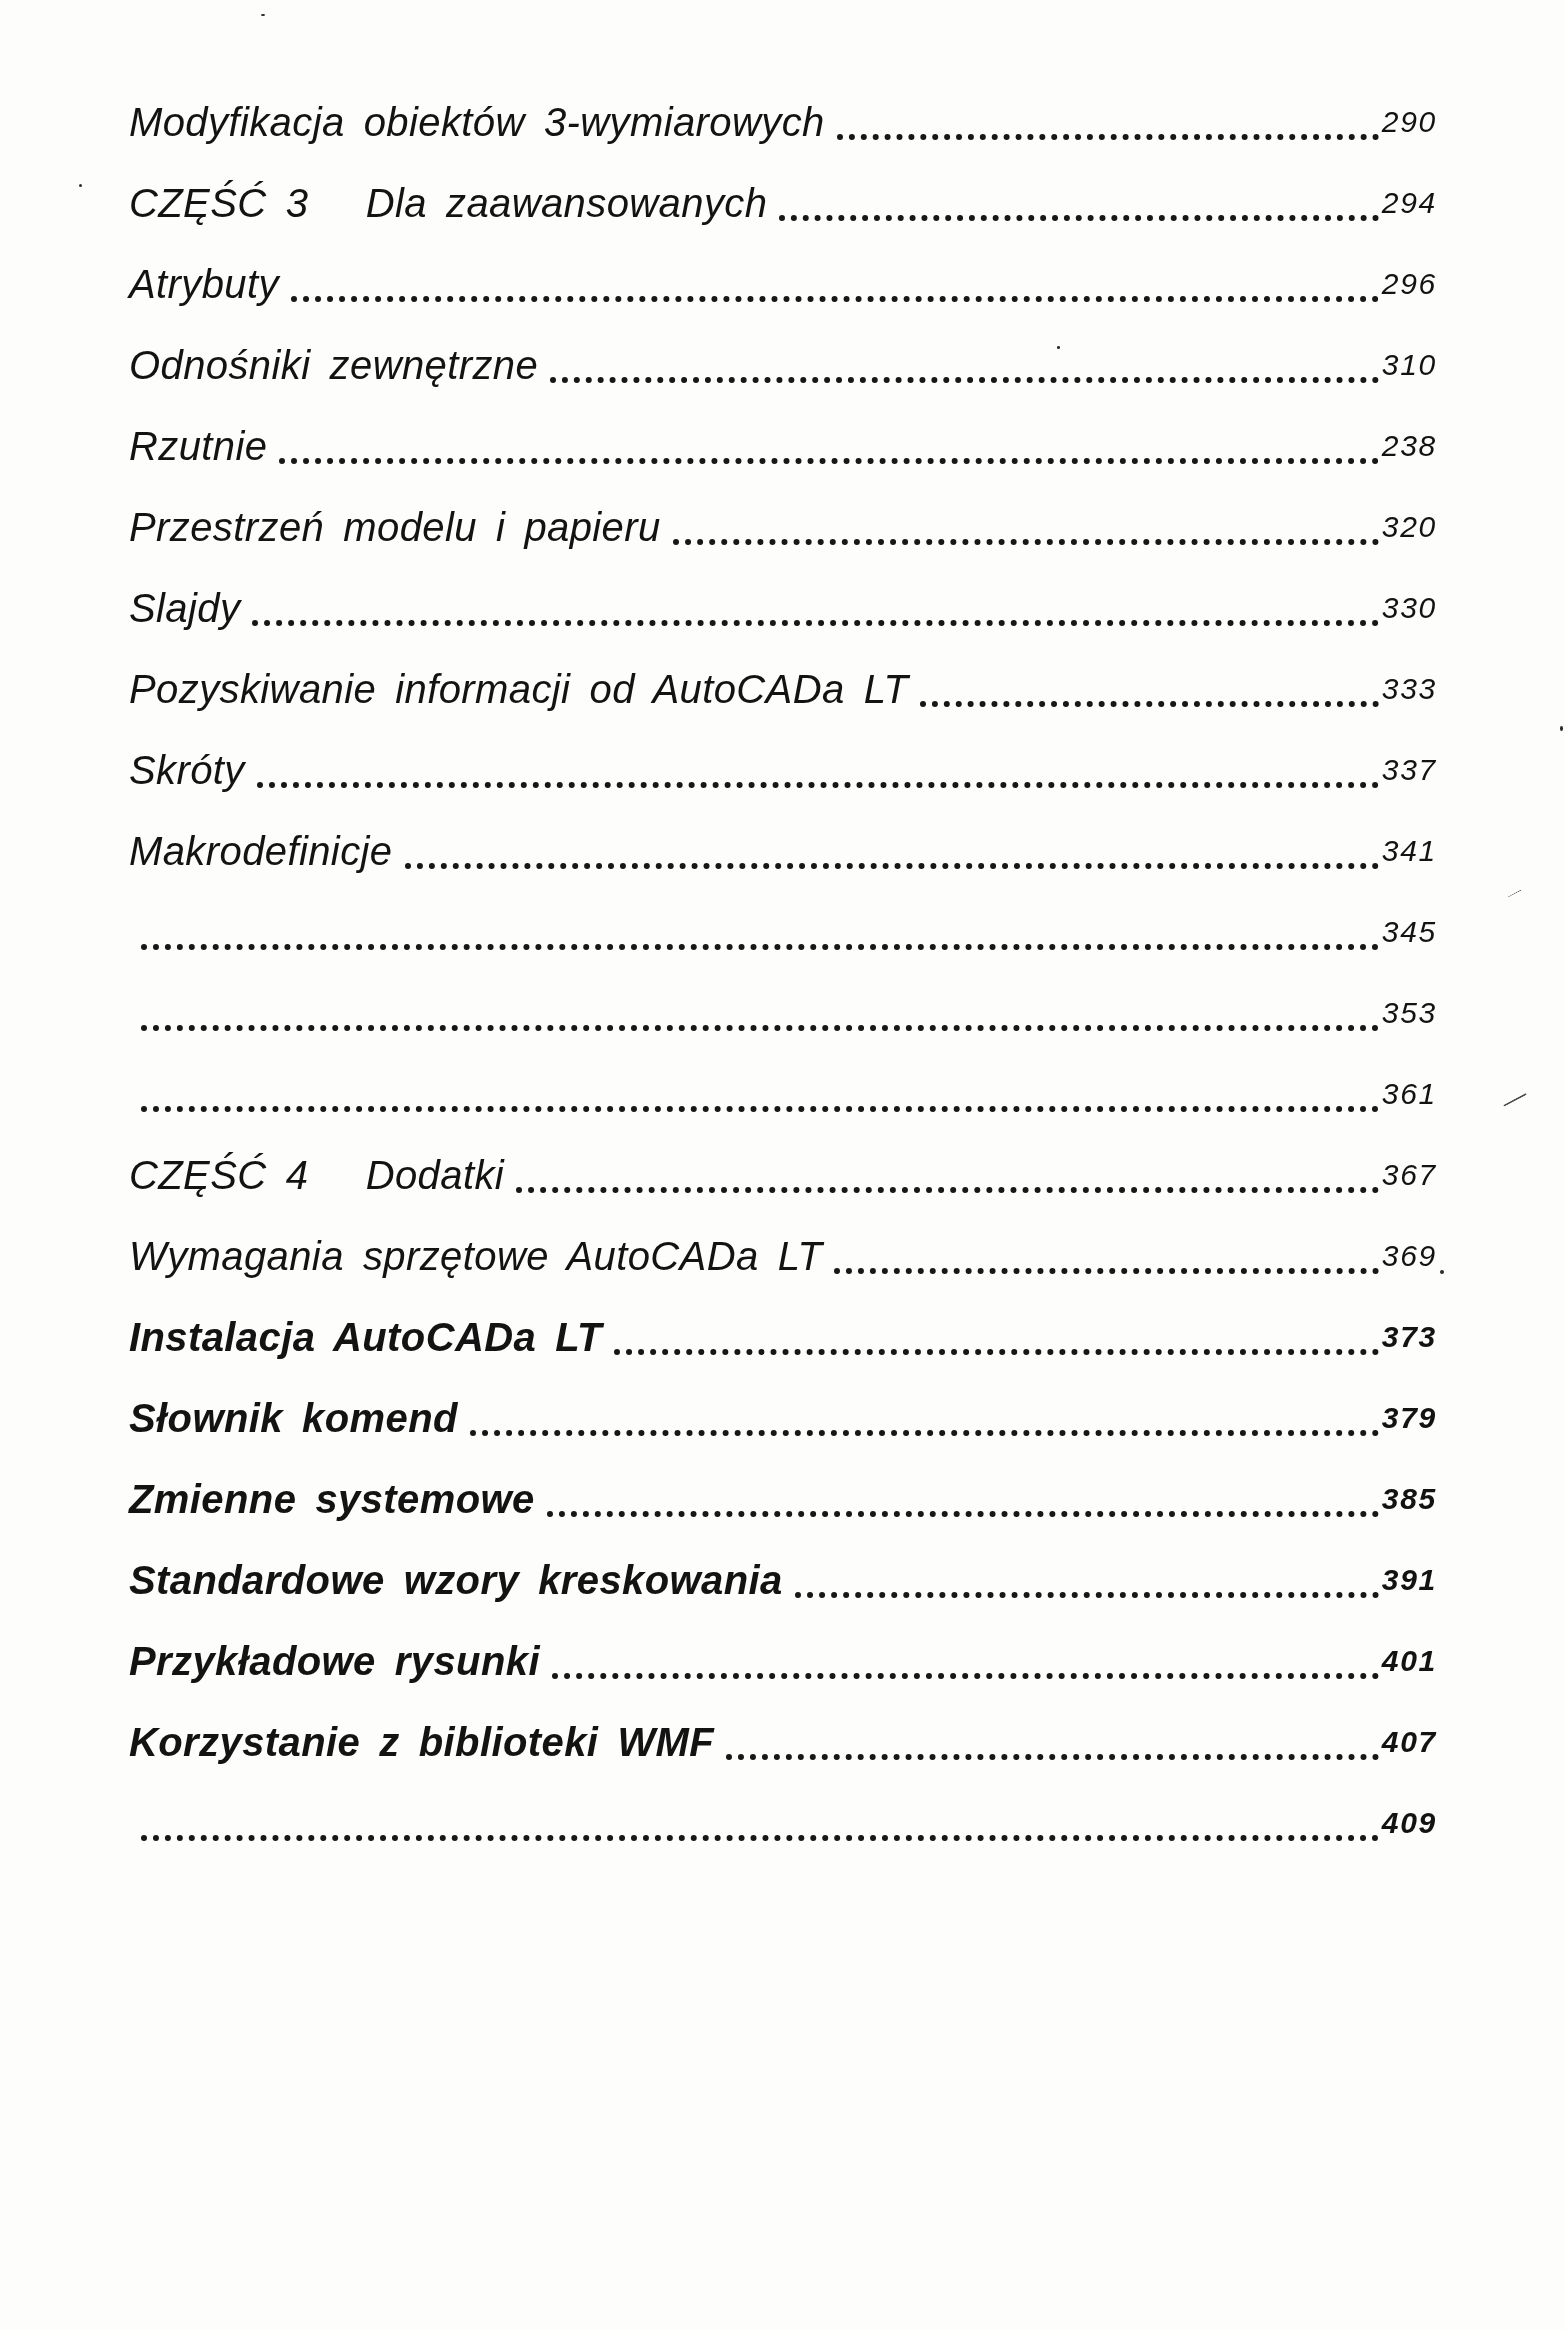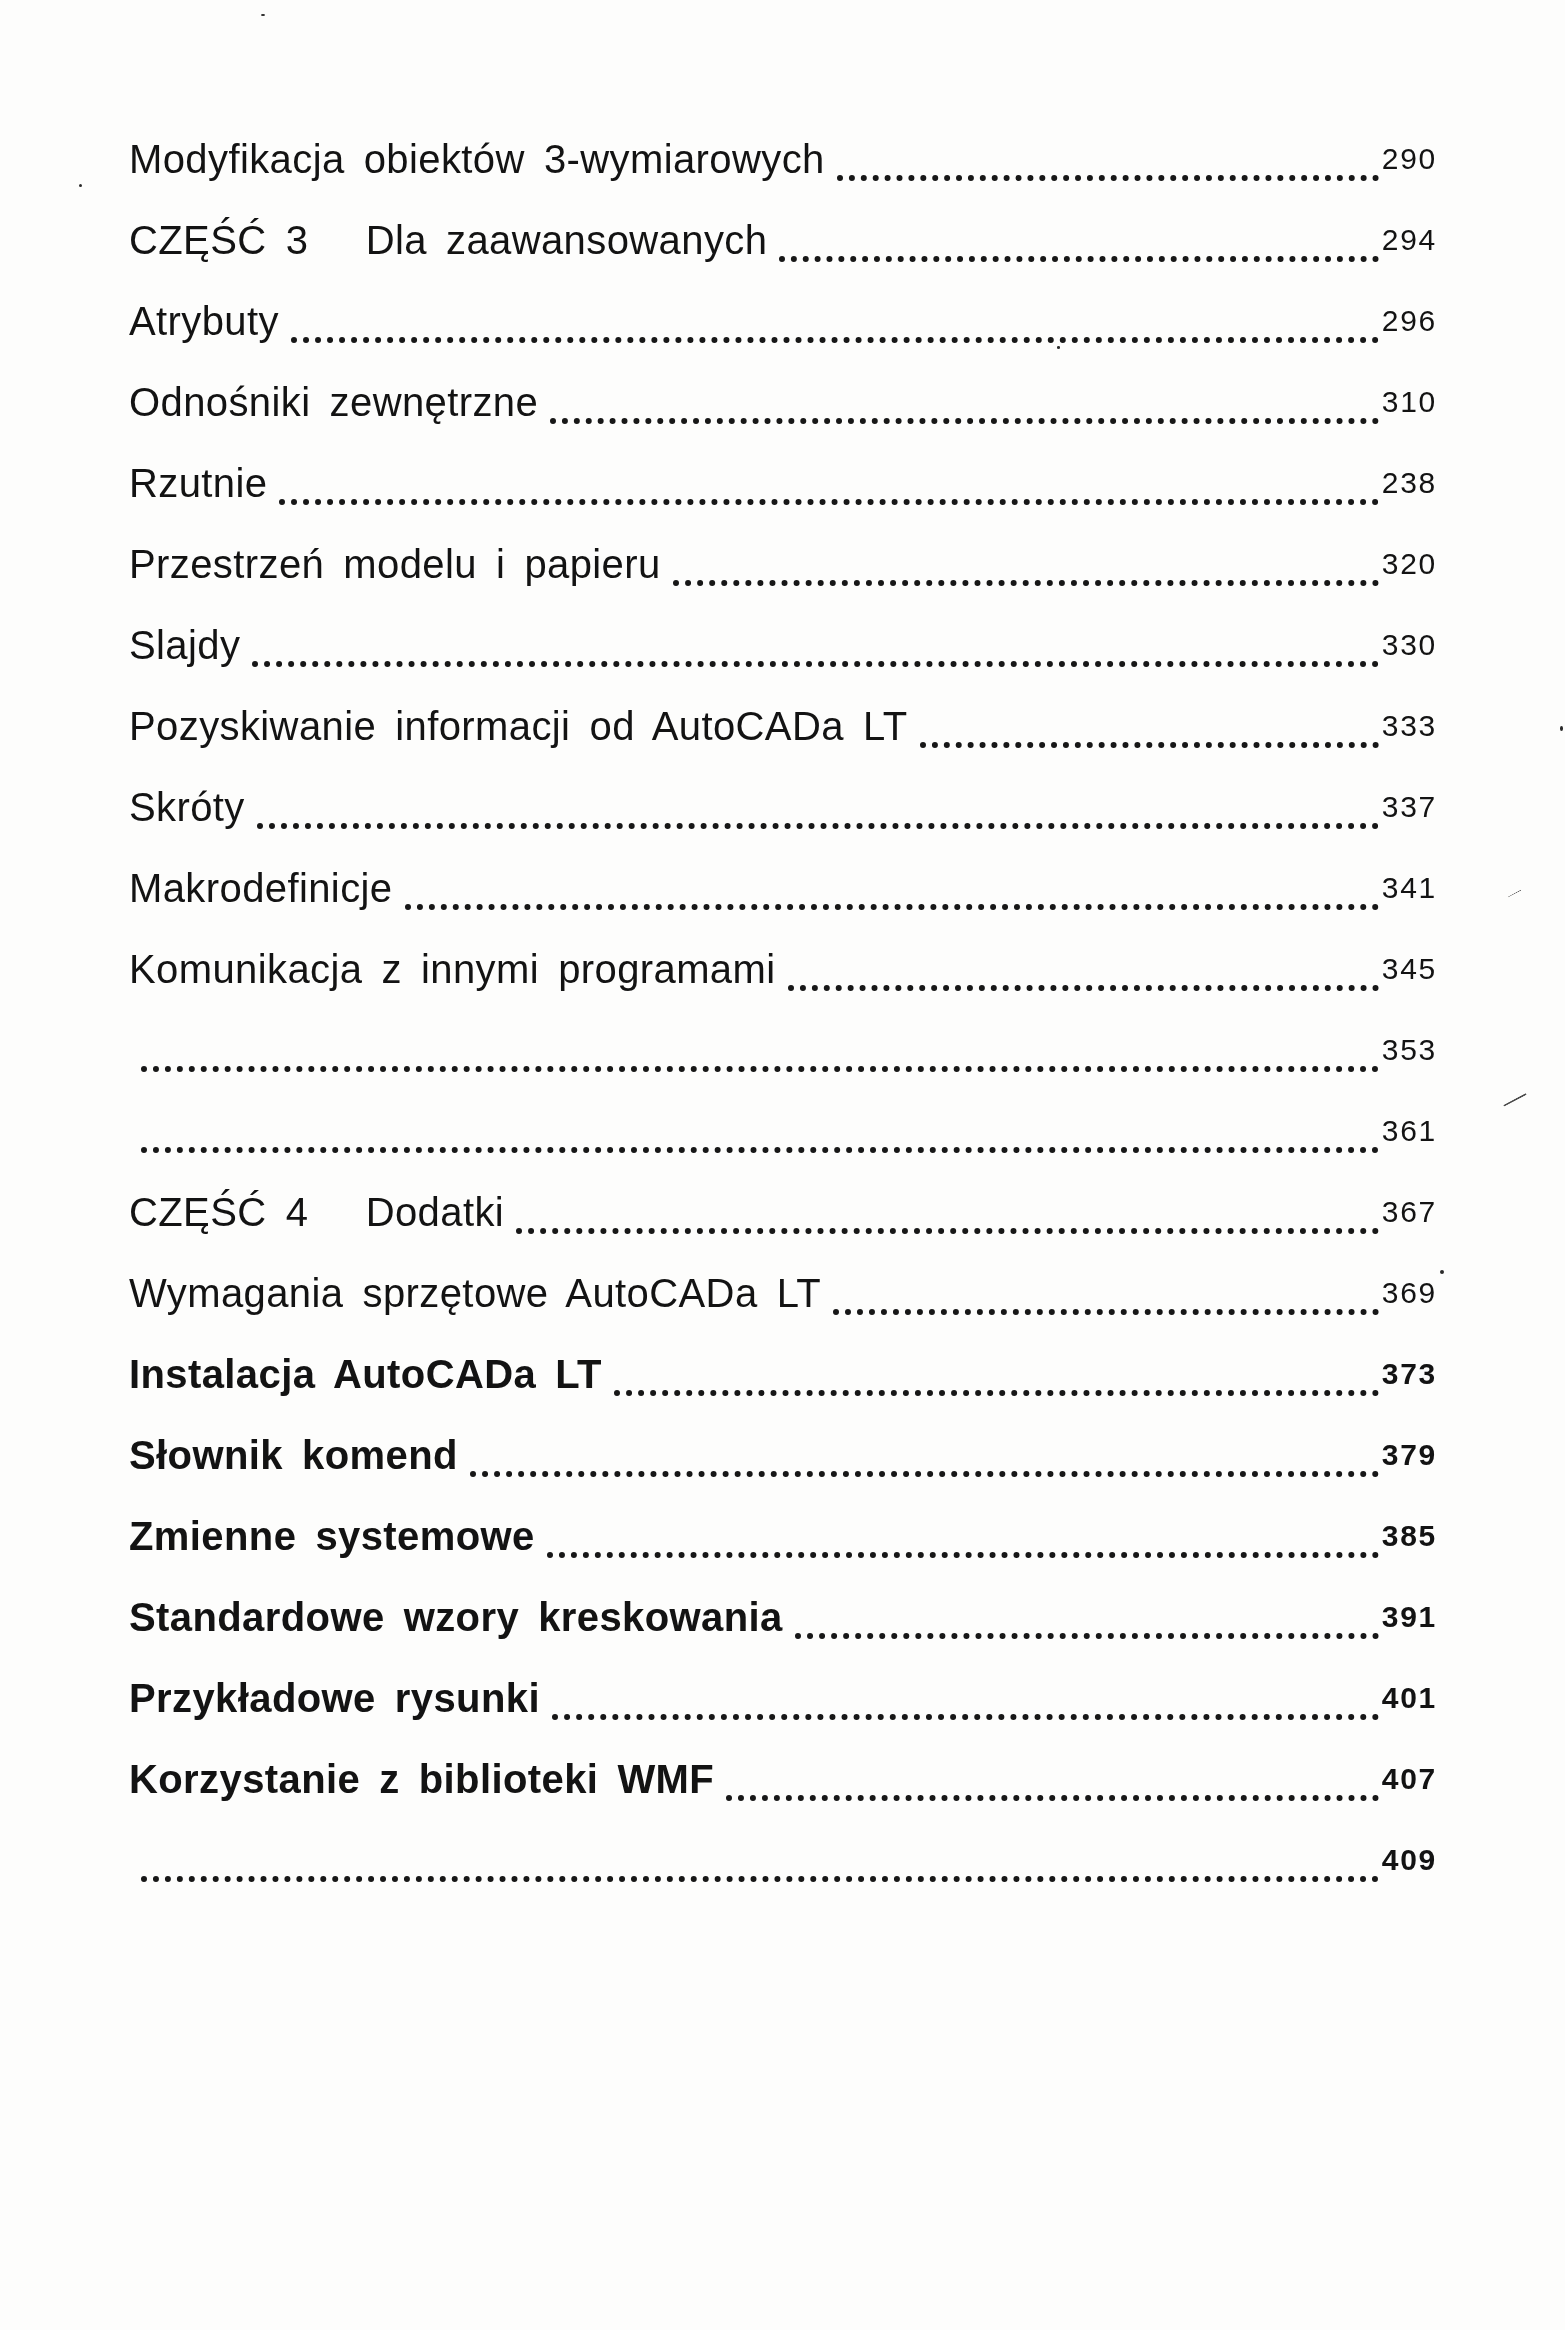--- a/index.html
+++ b/index.html
@@ -20,21 +20,22 @@
   }
   .toc {
     position: absolute;
     left: 129px;
     right: 129px;
     top: 100px;
   }
   .toc-row {
     height: 81px;
     display: flex;
-    align-items: flex-end;
+    align-items: flex-start;
+    font-style: italic;
   }
   .toc-title {
     white-space: pre;
     font-size: 40px;
     line-height: 44px;
     letter-spacing: 0.4px;
     word-spacing: 7.6px;
     flex: 0 0 auto;
   }
   .toc-leader {
@@ -120,21 +121,20 @@
       <span class="toc-title">Skróty</span>
       <span class="toc-leader"></span>
       <span class="toc-page">337</span>
     </div>
       <div class="toc-row">
       <span class="toc-title">Makrodefinicje</span>
       <span class="toc-leader"></span>
       <span class="toc-page">341</span>
     </div>
       <div class="toc-row">
-      <span class="toc-title">Komunikacja z innymi programami</span>
       <span class="toc-leader"></span>
       <span class="toc-page">345</span>
     </div>
       <div class="toc-row">
       <span class="toc-leader"></span>
       <span class="toc-page">353</span>
     </div>
       <div class="toc-row">
       <span class="toc-leader"></span>
       <span class="toc-page">361</span>

